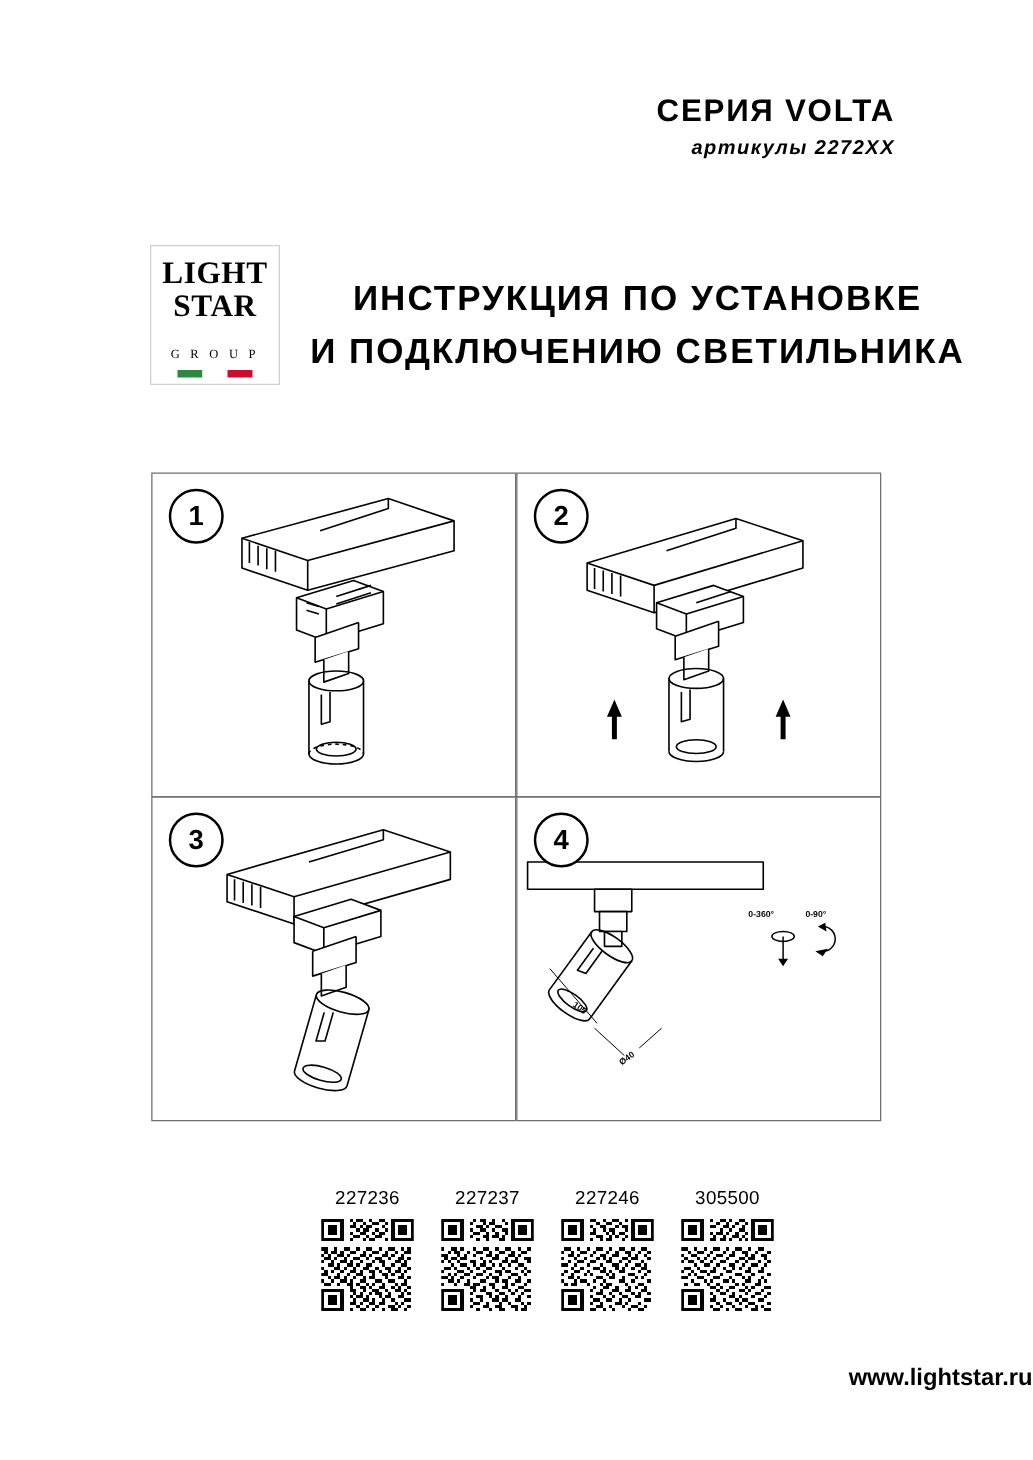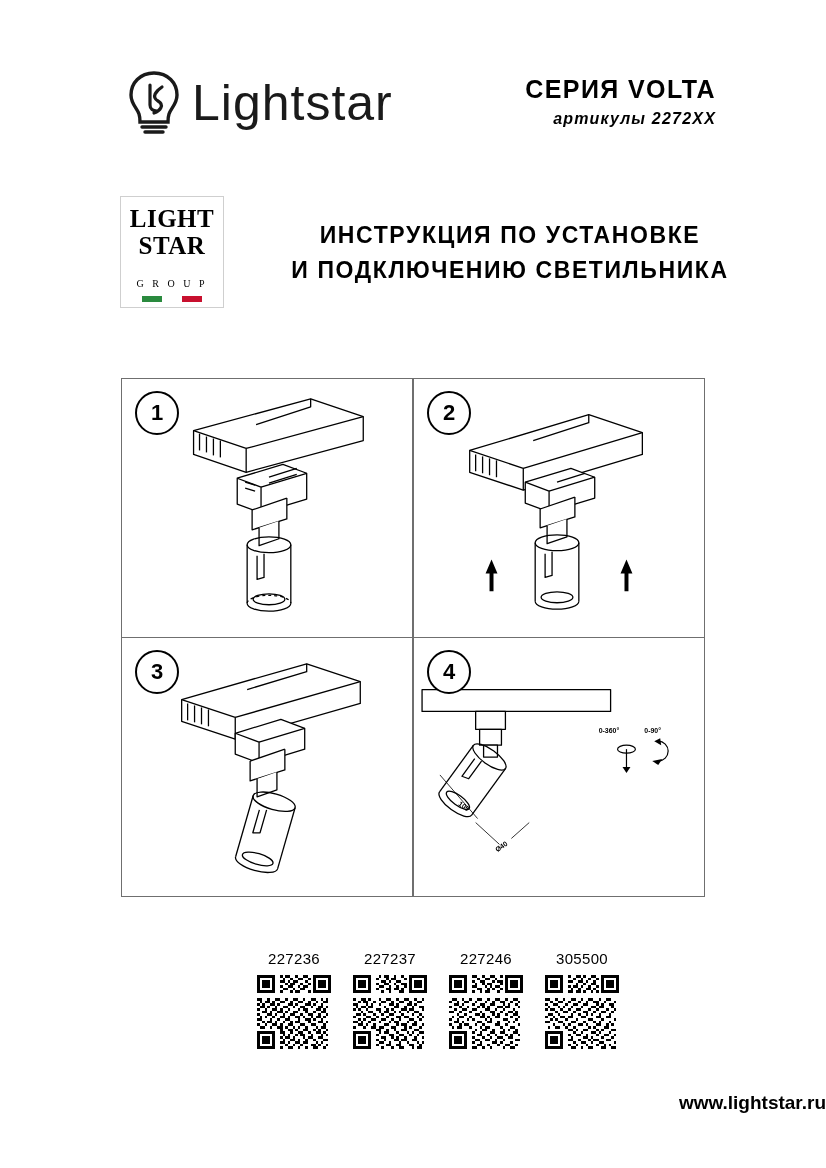--- a/index.html
+++ b/index.html
@@ -116,21 +116,21 @@
     display: flex;
   }
   .flag span { flex: 1 1 33.33%; height: 100%; display: block; }
 
   .main-title {
     position: absolute;
     left: 245px;
     top: 22px;
     width: 530px;
     text-align: center;
-    font-size: 23px;
+    font-size: 28px;
     font-weight: bold;
     letter-spacing: 1.6px;
     line-height: 1.5;
   }
 
   
   .steps {
     position: absolute;
     left: 121px;
     top: 378px;
@@ -206,36 +206,20 @@
     font-weight: bold;
   }
 </style>
 </head>
 <body>
 
 <div class="page">
 
   <div class="header">
 
-    <div class="logo-block">
-      <span class="logo-mark">
-        <svg viewBox="0 0 64 72" width="64" height="72">
-          <g fill="none" stroke="#1a1a1a" stroke-width="3.4">
-            <path d="M32 6 C18 6 9 16 9 28 C9 37 15 41 17 47 C18 50 18 53 18 55 L46 55 C46 53 46 50 47 47 C49 41 55 37 55 28 C55 16 46 6 32 6 Z"></path>
-            <path d="M20 60 L44 60" stroke-linecap="round"></path>
-            <path d="M23 65 L41 65" stroke-linecap="round"></path>
-          </g>
-          <g fill="none" stroke="#1a1a1a" stroke-width="3.2" stroke-linecap="round">
-            <path d="M28 18 L28 38 C28 42 31 44 35 44"></path>
-            <path d="M40 20 C34 24 29 30 36 34 C43 38 38 44 32 46"></path>
-          </g>
-        </svg>
-      </span>
-      <span class="logo-word">Lightstar</span>
-    </div>
 
     <div class="series-block">
       <div class="series-title">СЕРИЯ VOLTA</div>
       <div class="series-sub">артикулы 2272XX</div>
     </div>
   </div>
 
   <div class="title-band">
 
     <div class="group-logo">

